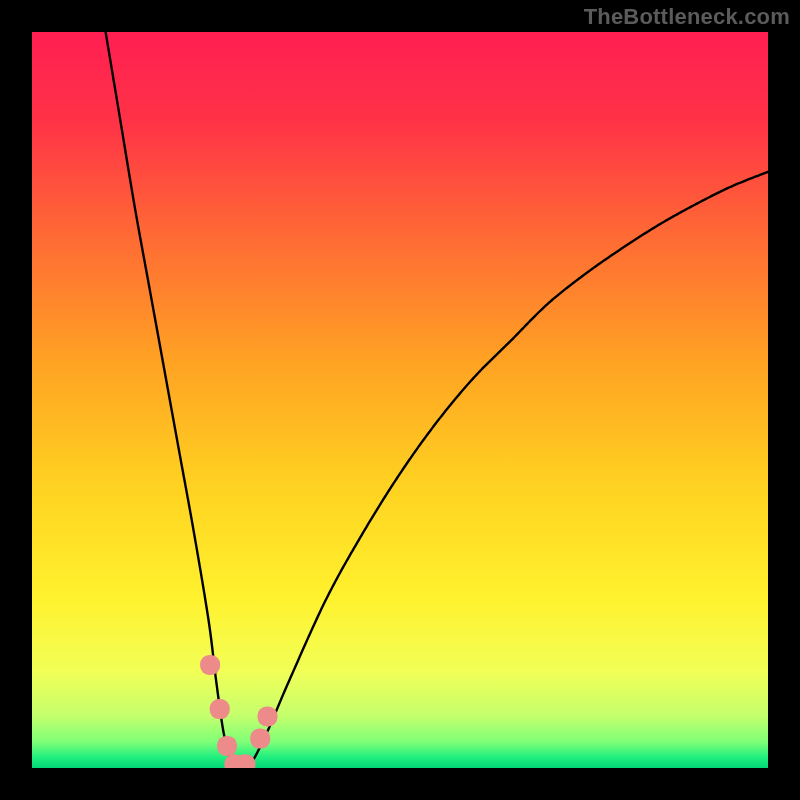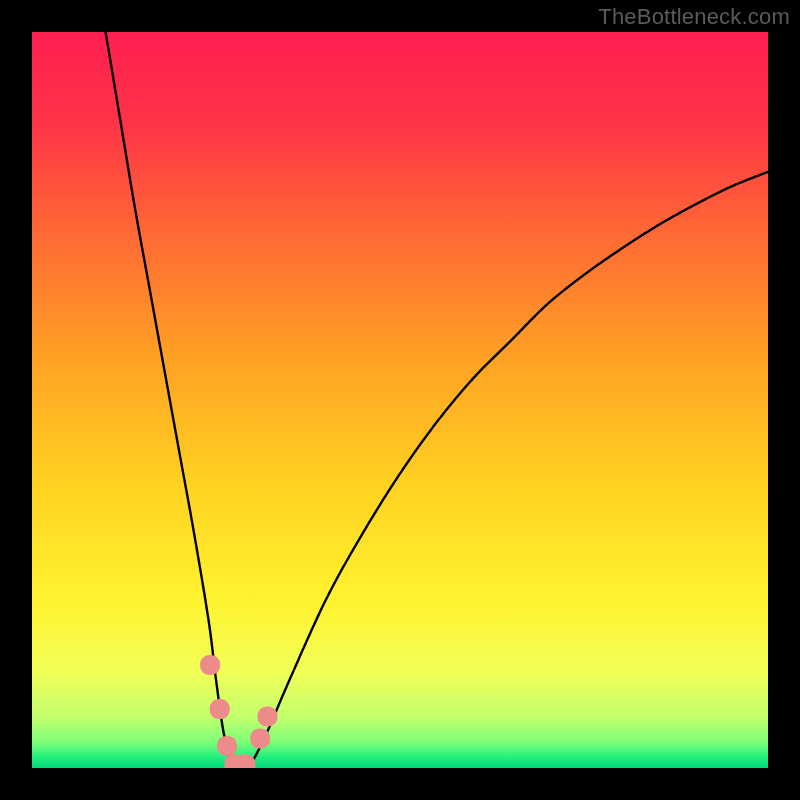--- a/index.html
+++ b/index.html
@@ -15,21 +15,21 @@
     position: relative;
     width: 800px;
     height: 800px;
     background: #000;
   }
   .watermark {
     position: absolute;
     top: 4px;
     right: 10px;
     font-size: 22px;
-    font-weight: 400;
+    font-weight: 700;
     color: #5b5b5b;
     letter-spacing: 0.2px;
     z-index: 50;
   }
   .plot {
     position: absolute;
     left: 32px;
     top: 32px;
     width: 736px;
     height: 736px;

